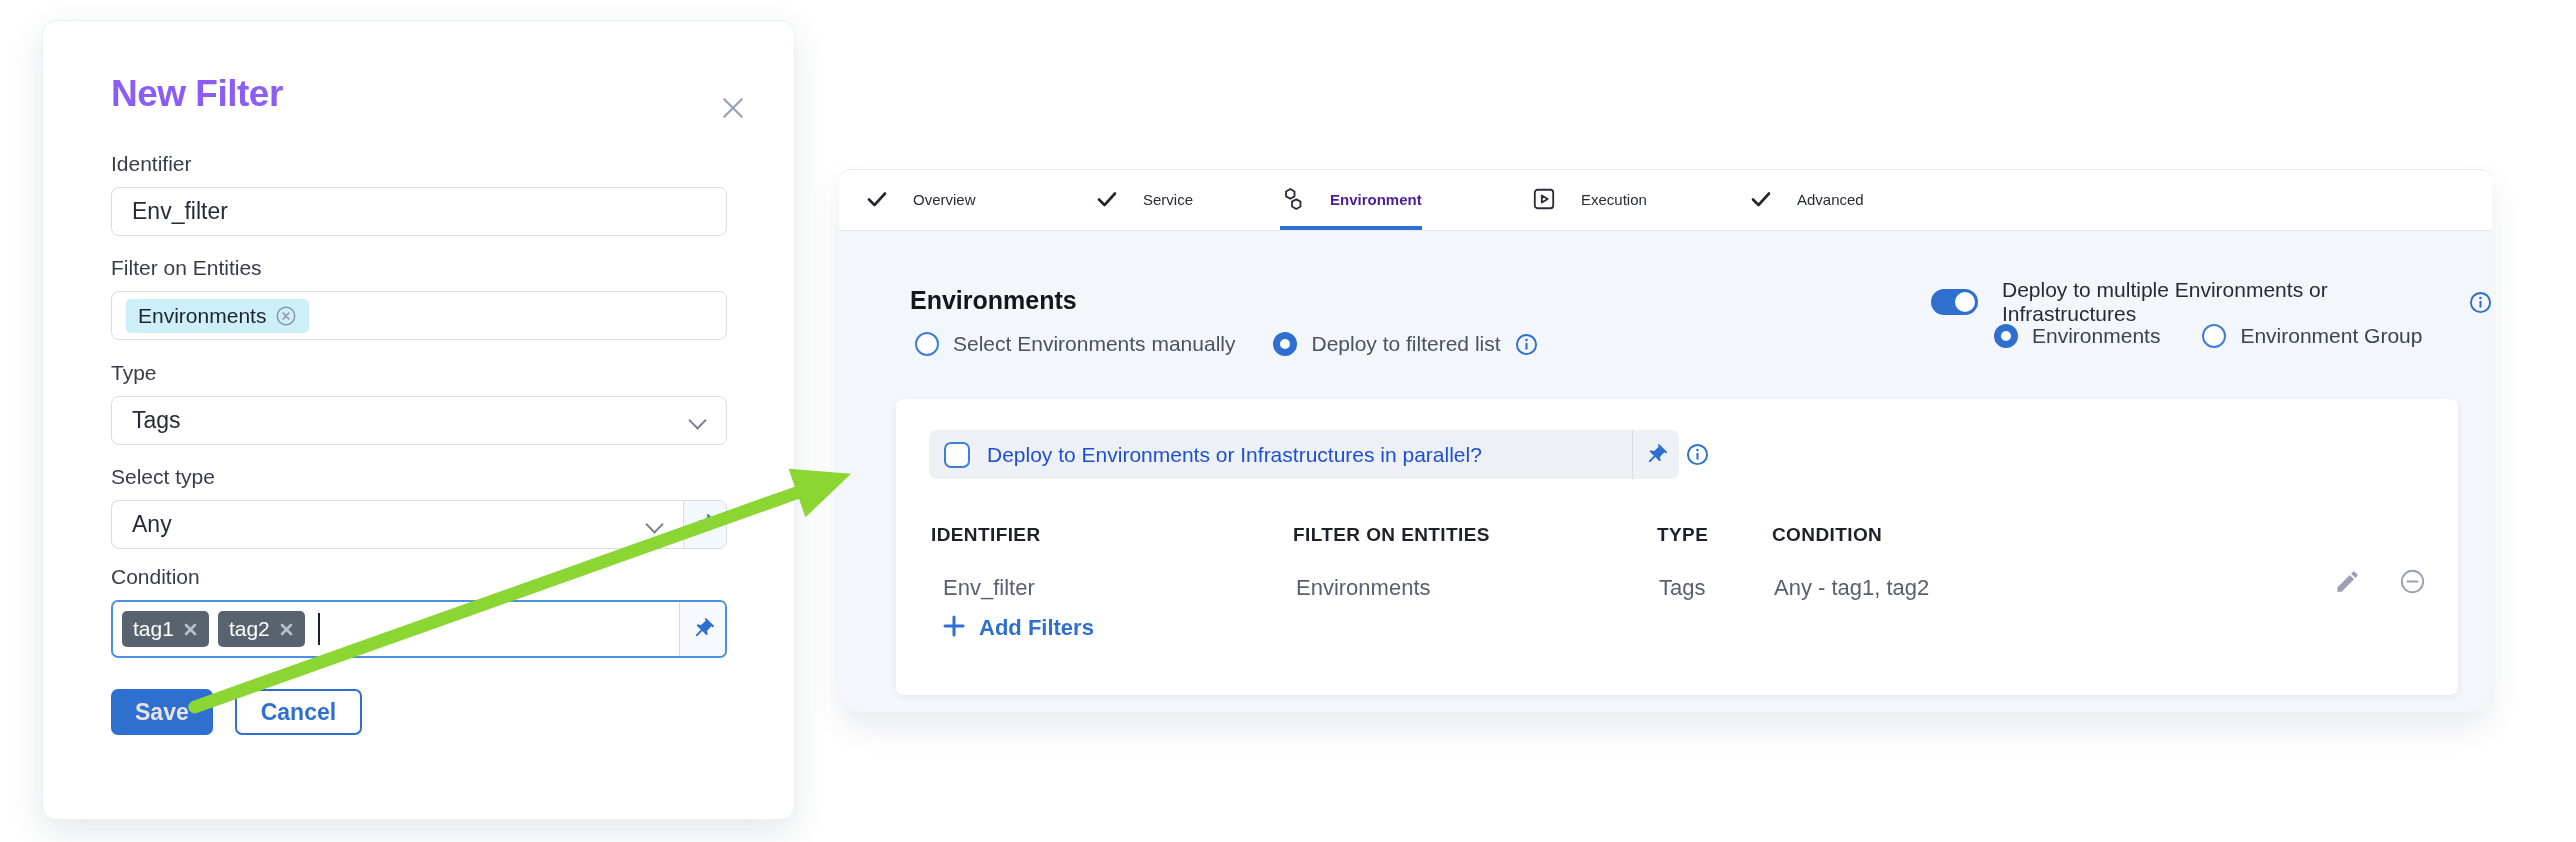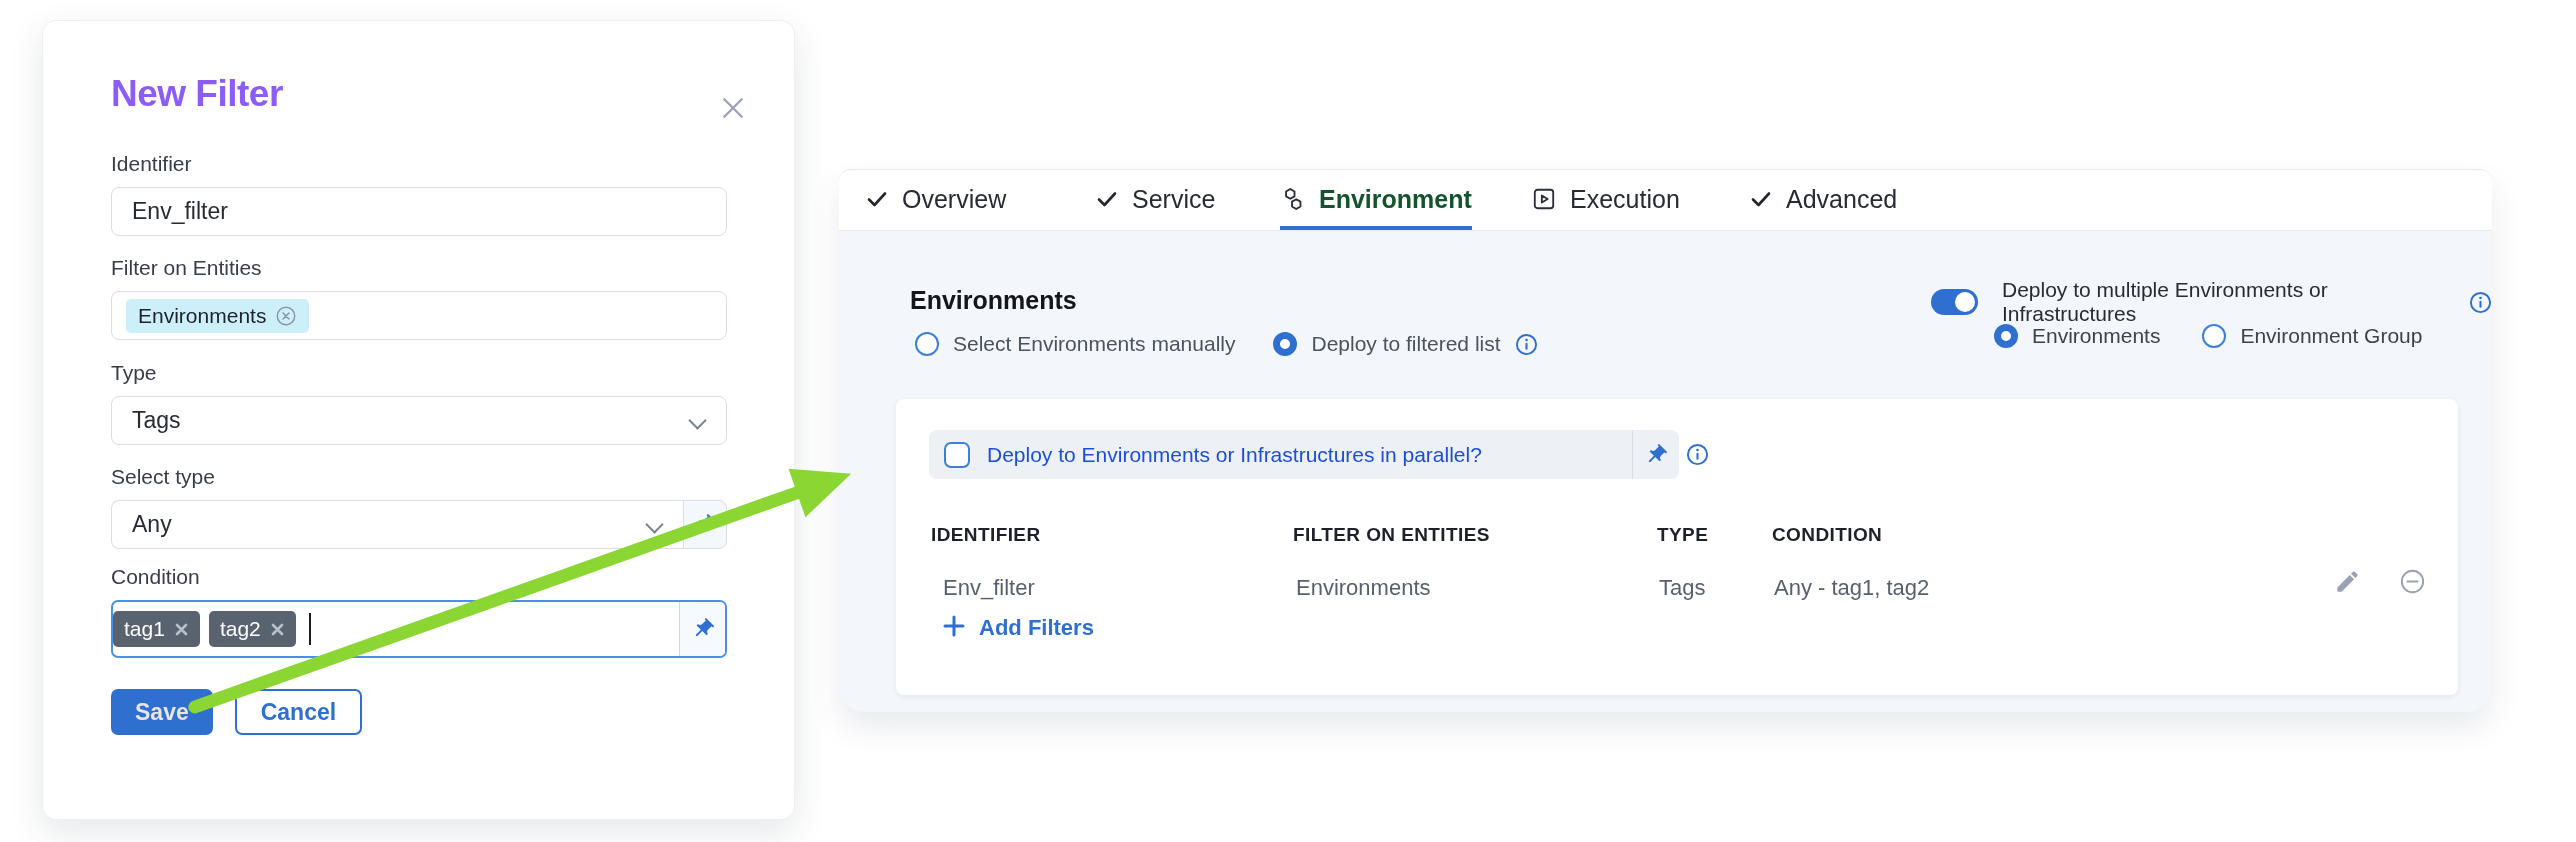--- a/index.html
+++ b/index.html
@@ -28,43 +28,43 @@
   .select{position:relative;cursor:pointer}
   .chevron{position:absolute;right:22px;top:17px;width:13px;height:13px;border-right:2px solid #7d8496;border-bottom:2px solid #7d8496;transform:rotate(45deg)}
   .with-pin{display:flex;width:100%}
   .with-pin .select{flex:1;border-radius:8px 0 0 8px;border-right:none}
   .pin-seg{width:44px;height:49px;border:1.5px solid #d9dde6;border-radius:0 8px 8px 0;background:#f3f8fd;
     display:flex;align-items:center;justify-content:center;cursor:pointer}
   .pin-icon{width:24px;height:24px;fill:var(--primary-blue);transform:rotate(45deg)}
   .entity-chip{display:inline-flex;align-items:center;gap:9px;background:var(--entity-chip-bg);color:#1d232c;
     font-size:21px;padding:5px 12px;border-radius:5px;margin-left:-6px}
   .cond{display:flex;width:100%;height:58px;border:2px solid #4b90e2;border-radius:7px;background:#fff;overflow:hidden}
-  .cond-main{flex:1;display:flex;align-items:center;padding-left:0;gap:9px}
+  .cond-main{flex:1;display:flex;align-items:center;padding-left:9px;gap:9px}
   .tag-chip{display:inline-flex;align-items:center;gap:9px;background:var(--chip-dark-bg);color:#fff;
     font-size:21px;padding:6px 11px;border-radius:5px;cursor:pointer}
   .tag-x{width:15px;height:15px;stroke:#b9bfc8;stroke-width:2.6;stroke-linecap:round}
   .caret{width:2px;height:32px;background:#1a1d24;margin-left:4px;animation:blink 1.1s steps(1) infinite}
   @keyframes blink{50%{opacity:0}}
   .cond-pin{width:46px;border-left:1px solid #cfd9e6;background:#f6f9fd;display:flex;align-items:center;justify-content:center;cursor:pointer}
   .btn-row{position:absolute;left:68px;top:668px;display:flex;gap:22px}
   .btn{height:46px;border-radius:7px;font-size:23px;font-weight:700;display:flex;align-items:center;justify-content:center;cursor:pointer}
   .btn-save{min-width:101px;padding:8px 24px;background:var(--primary-blue);color:#e5e5e5}
   .btn-cancel{min-width:125px;padding:0 24px;background:#fff;border:2px solid var(--primary-blue);color:var(--primary-blue)}
 
   
   .arrow-svg{position:absolute;left:0;top:0;z-index:9;pointer-events:none}
 
   
   .panel{position:absolute;left:839px;top:169px;width:1653px;height:543px;background:var(--panel-bg);
     border-radius:12px 12px 26px 26px;box-shadow:0 16px 30px rgba(50,60,90,.10);z-index:4}
   .tabbar{position:absolute;left:0;top:0;width:100%;height:62px;background:#fff;border-top:1px solid #e6e9ee;
     border-bottom:1px solid #e6e9ee;border-radius:12px 12px 0 0}
-  .tab{position:absolute;top:0;bottom:0;display:flex;align-items:center;gap:13px;font-size:25px;color:#272b35;
+  .tab{position:absolute;top:0;bottom:0;display:flex;align-items:center;gap:24px;font-size:15px;color:#272b35;
     border-bottom:4px solid transparent;padding-top:2px;cursor:pointer}
-  .tab.active{font-weight:700;color:#14532d;border-bottom-color:var(--primary-blue)}
+  .tab.active{font-weight:700;color:#4c1d95;border-bottom-color:var(--primary-blue)}
   .t0{left:26px}.t1{left:256px}.t2{left:441px}.t3{left:692px}.t4{left:910px}
   .tab-check{width:24px;height:24px}
   .tab-glyph{width:26px;height:26px}
 
   .heading{position:absolute;left:71px;top:117px;font-size:25px;font-weight:700;color:#14161b}
   .radio-row{position:absolute;left:76px;top:163px;display:flex;align-items:center;gap:38px}
   .radio-item{display:flex;align-items:center;gap:14px;cursor:pointer}
   .radio{width:24px;height:24px;border-radius:50%;background:#fff;border:2px solid var(--accent-blue);flex:none}
   .radio.sel{border-width:7.4px;border-color:var(--primary-blue)}
   .radio-label{font-size:21px;color:#4b5260}

